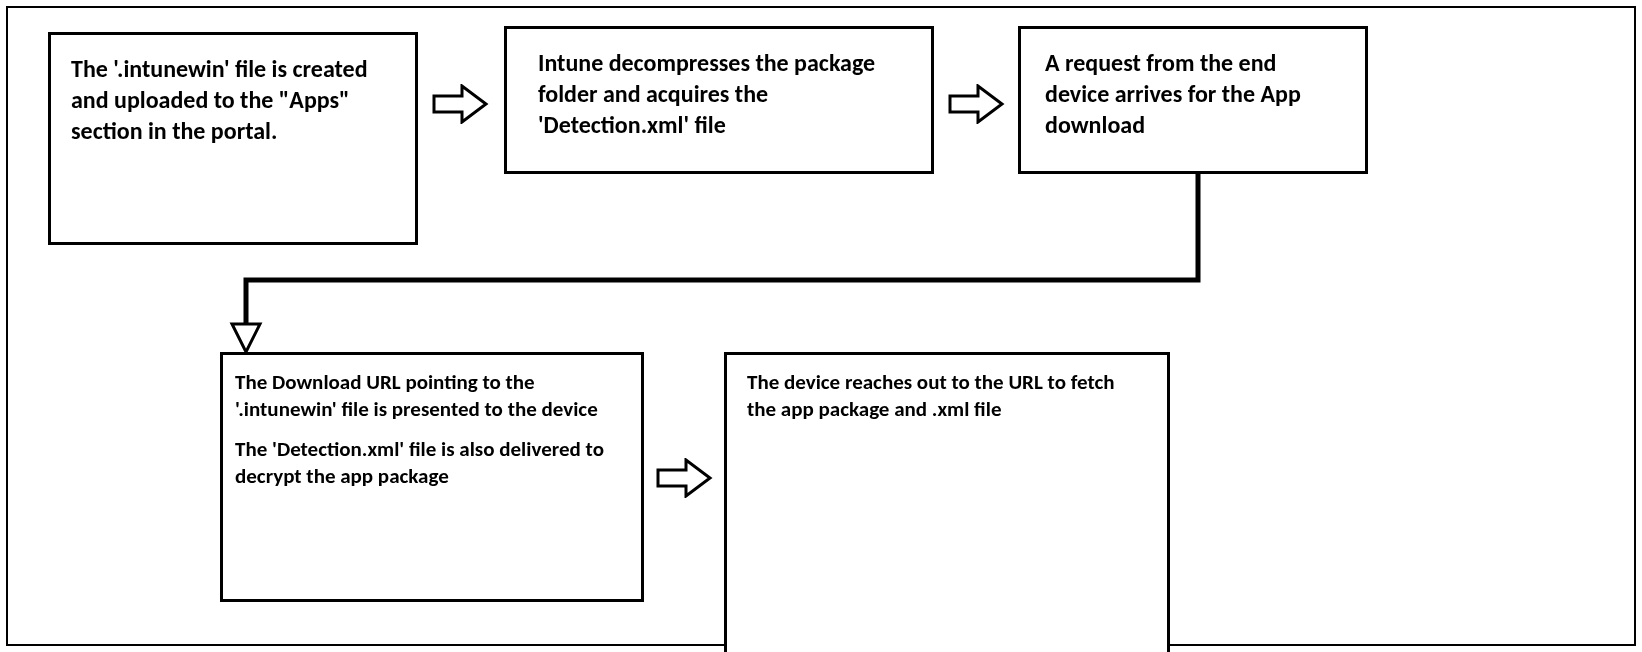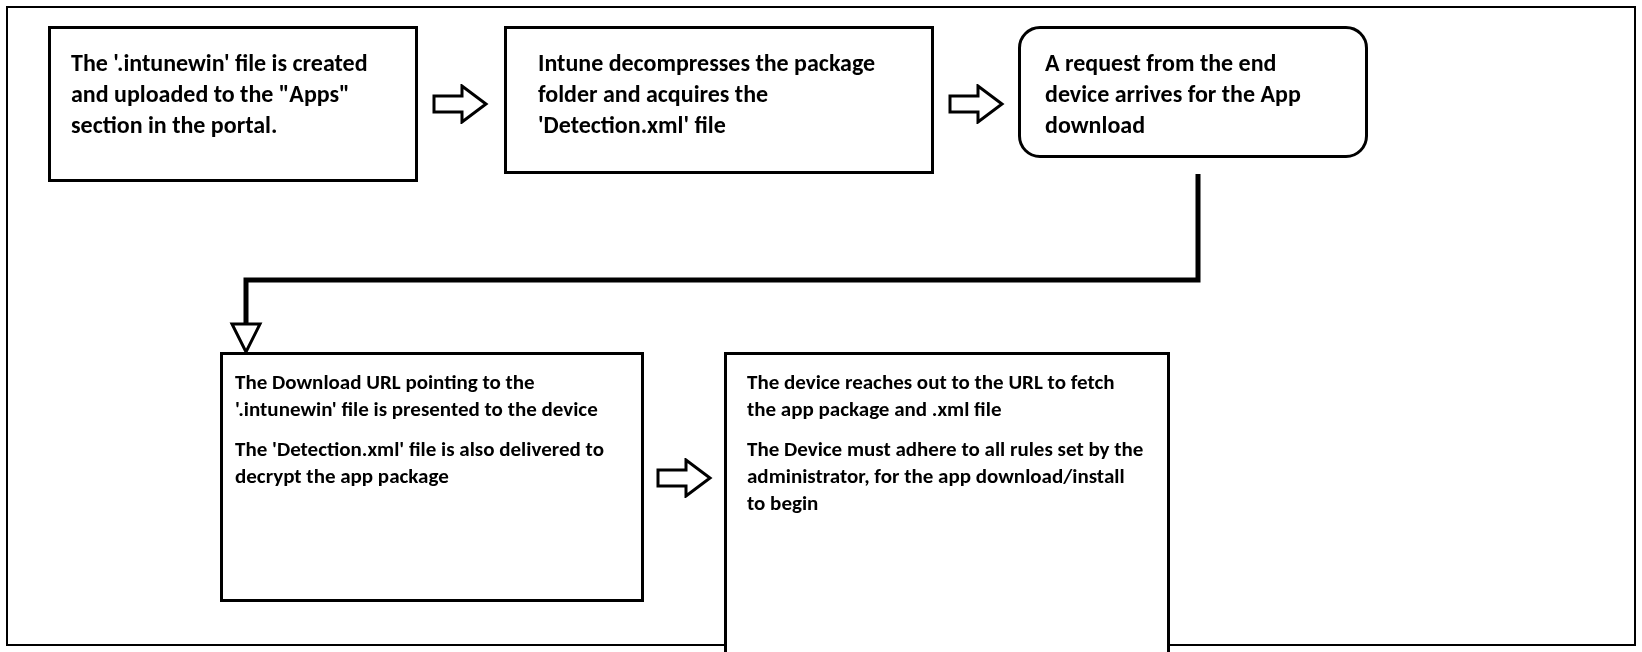--- a/index.html
+++ b/index.html
@@ -42,40 +42,39 @@
   .connector {
     position: absolute;
   }
   .para + .para { margin-top: 12px; }
 </style>
 </head>
 <body>
 
 <div class="outer-frame">
 
-  <div class="box" style="left:40px; top:18px; width:370px; height:156px;padding-left:20px;">
+  <div class="box" style="left:40px; top:24px; width:370px; height:213px;padding-left:20px;">
     <span>The '.intunewin' file is created and uploaded to the "Apps" section in the portal.</span>
   </div>
 
   <div class="box" style="left:496px; top:18px; width:430px; height:148px;padding-left:31px;">
     <span>Intune decompresses the package folder and acquires the 'Detection.xml' file</span>
   </div>
 
-  <div class="box" style="left:1010px; top:18px; width:350px; height:132px;border-radius:22px;">
+  <div class="box" style="left:1010px; top:18px; width:350px; height:148px;">
     <span>A request from the end device arrives for the App download</span>
   </div>
 
   <div class="box2" style="left:212px; top:344px; width:424px; height:250px;padding-left:12px;">
     <div class="para">The Download URL pointing to the '.intunewin' file is presented to the device</div>
     <div class="para">The 'Detection.xml' file is also delivered to decrypt the app package</div>
   </div>
 
   <div class="box2" style="left:716px; top:344px; width:446px; height:318px;">
     <div class="para">The device reaches out to the URL to fetch the app package and .xml file</div>
-    <div class="para">The Device must adhere to all rules set by the administrator, for the app download/install to begin</div>
   </div>
 
   <svg class="arrow-right" style="left:424px; top:76px;" width="58" height="40">
     <path d="M2 12 L30 12 L30 2 L54 20 L30 38 L30 28 L2 28 Z" fill="#fff" stroke="#000" stroke-width="3"></path>
   </svg>
 
   <svg class="arrow-right" style="left:940px; top:76px;" width="58" height="40">
     <path d="M2 12 L30 12 L30 2 L54 20 L30 38 L30 28 L2 28 Z" fill="#fff" stroke="#000" stroke-width="3"></path>
   </svg>
 

